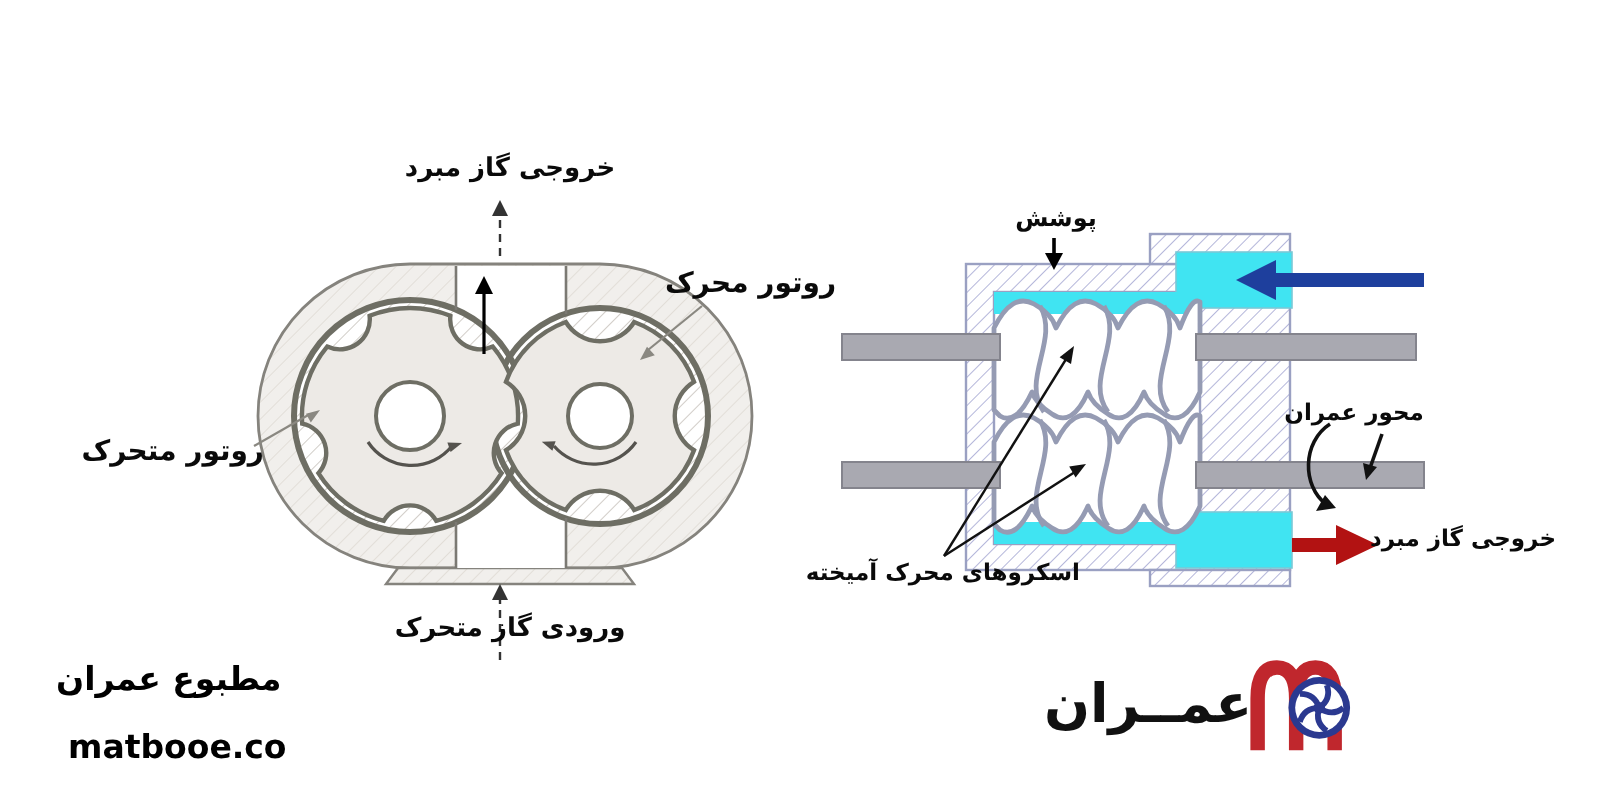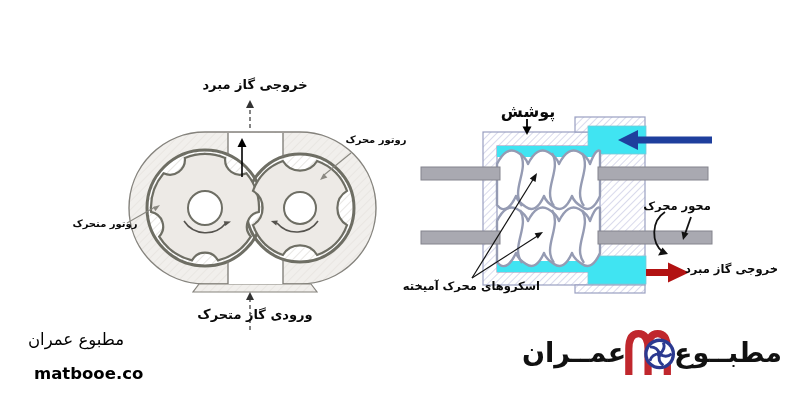--- a/index.html
+++ b/index.html
@@ -1,22 +1,22 @@
 <!DOCTYPE html>
 <html><head>
 <meta charset="utf-8">
 <style>
   html,body{margin:0;padding:0;background:#ffffff;}
   .stage{position:relative;width:800px;height:400px;background:#ffffff;overflow:hidden;
          font-family:"DejaVu Sans", sans-serif;}
   .stage svg.art{position:absolute;left:0;top:0;}
   .lbl{position:absolute;color:#0a0a0a;font-weight:bold;direction:rtl;unicode-bidi:plaintext;
        white-space:nowrap;text-align:center;line-height:1.15;}
-  .fs13{font-size:13px;} .fs125{font-size:10px;} .fs12{font-size:16px;} .fs115{font-size:11.5px;}
-  .brand-name{position:absolute;left:28px;top:330px;font-size:16.5px;font-weight:normal;color:#000;direction:rtl;}
+  .fs13{font-size:13px;} .fs125{font-size:14px;} .fs12{font-size:12px;} .fs115{font-size:11.5px;}
+  .brand-name{position:absolute;left:28px;top:330px;font-size:16.5px;font-weight:bold;color:#000;direction:rtl;}
   .brand-url{position:absolute;left:34px;top:364px;font-size:16.5px;font-weight:bold;color:#000;
              font-family:"DejaVu Sans", sans-serif;}
   .logo-row{position:absolute;left:522px;top:324px;display:flex;direction:rtl;align-items:center;}
   .logo-text{font-size:27px;font-weight:bold;color:#111;white-space:nowrap;}
   .logo-icon{margin:0 -2px;display:block;}
 </style>
 </head>
 <body>
 
 <div class="stage">
@@ -146,33 +146,32 @@
         <line x1="472" y1="278" x2="534" y2="178" stroke-width="1.2"></line>
         <polygon points="537,173 535.5,182 529.8,178.6" stroke="none"></polygon>
         <line x1="472" y1="278" x2="539" y2="235" stroke-width="1.2"></line>
         <polygon points="543,232 537.8,238.8 534.6,233.3" stroke="none"></polygon>
       </g>
     </g>
   </svg>
 
   <div class="lbl fs13" style="left:193px;top:78px;width:124px;">خروجی گاز مبرد</div>
   <div class="lbl fs125" style="left:334px;top:134px;width:84px;">روتور محرک</div>
-  <div class="lbl fs125" style="left:46px;top:218px;width:86px;margin-left:16px;">روتور متحرک</div>
+  <div class="lbl fs125" style="left:46px;top:218px;width:86px;">روتور متحرک</div>
   <div class="lbl fs13" style="left:193px;top:308px;width:124px;">ورودی گاز متحرک</div>
 
   <div class="lbl fs12" style="left:500px;top:103px;width:56px;">پوشش</div>
-  <div class="lbl fs115" style="left:642px;top:200px;width:70px;">محور محرک</div>
+  <div class="lbl fs115" style="left:642px;top:200px;width:70px;">محور عمران</div>
   <div class="lbl fs115" style="left:692px;top:263px;width:86px;">خروجی گاز مبرد</div>
   <div class="lbl fs115" style="left:414px;top:280px;width:126px;">اسکروهای محرک آمیخته</div>
 
   <div class="brand-name">مطبوع عمران</div>
   <div class="brand-url">matbooe.co</div>
 
   <div class="logo-row">
-    <span class="logo-text">مطبــوع</span>
     <svg class="logo-icon" width="52" height="56" viewBox="0 0 54 56">
       <path d="M5,52 L5,25 Q5,9 15,9 Q25,9 25,25 L25,52 M25,25 Q25,9 35,9 Q45,9 45,25 L45,52" fill="none" stroke="#c0272d" stroke-width="7.5"></path>
       <circle cx="37" cy="30" r="16" fill="#2b3990"></circle>
       <circle cx="37" cy="30" r="12.5" fill="#ffffff"></circle>
       <g stroke="#2b3990" stroke-width="3" fill="none">
         <path d="M37,30 Q43.5,34.7 49.5,30"></path>
         <path d="M37,30 Q34.5,37.6 40.9,41.9"></path>
         <path d="M37,30 Q29,30 26.9,37.3"></path>
         <path d="M37,30 Q34.5,22.4 26.9,22.7"></path>
         <path d="M37,30 Q43.5,25.3 40.9,18.1"></path>

